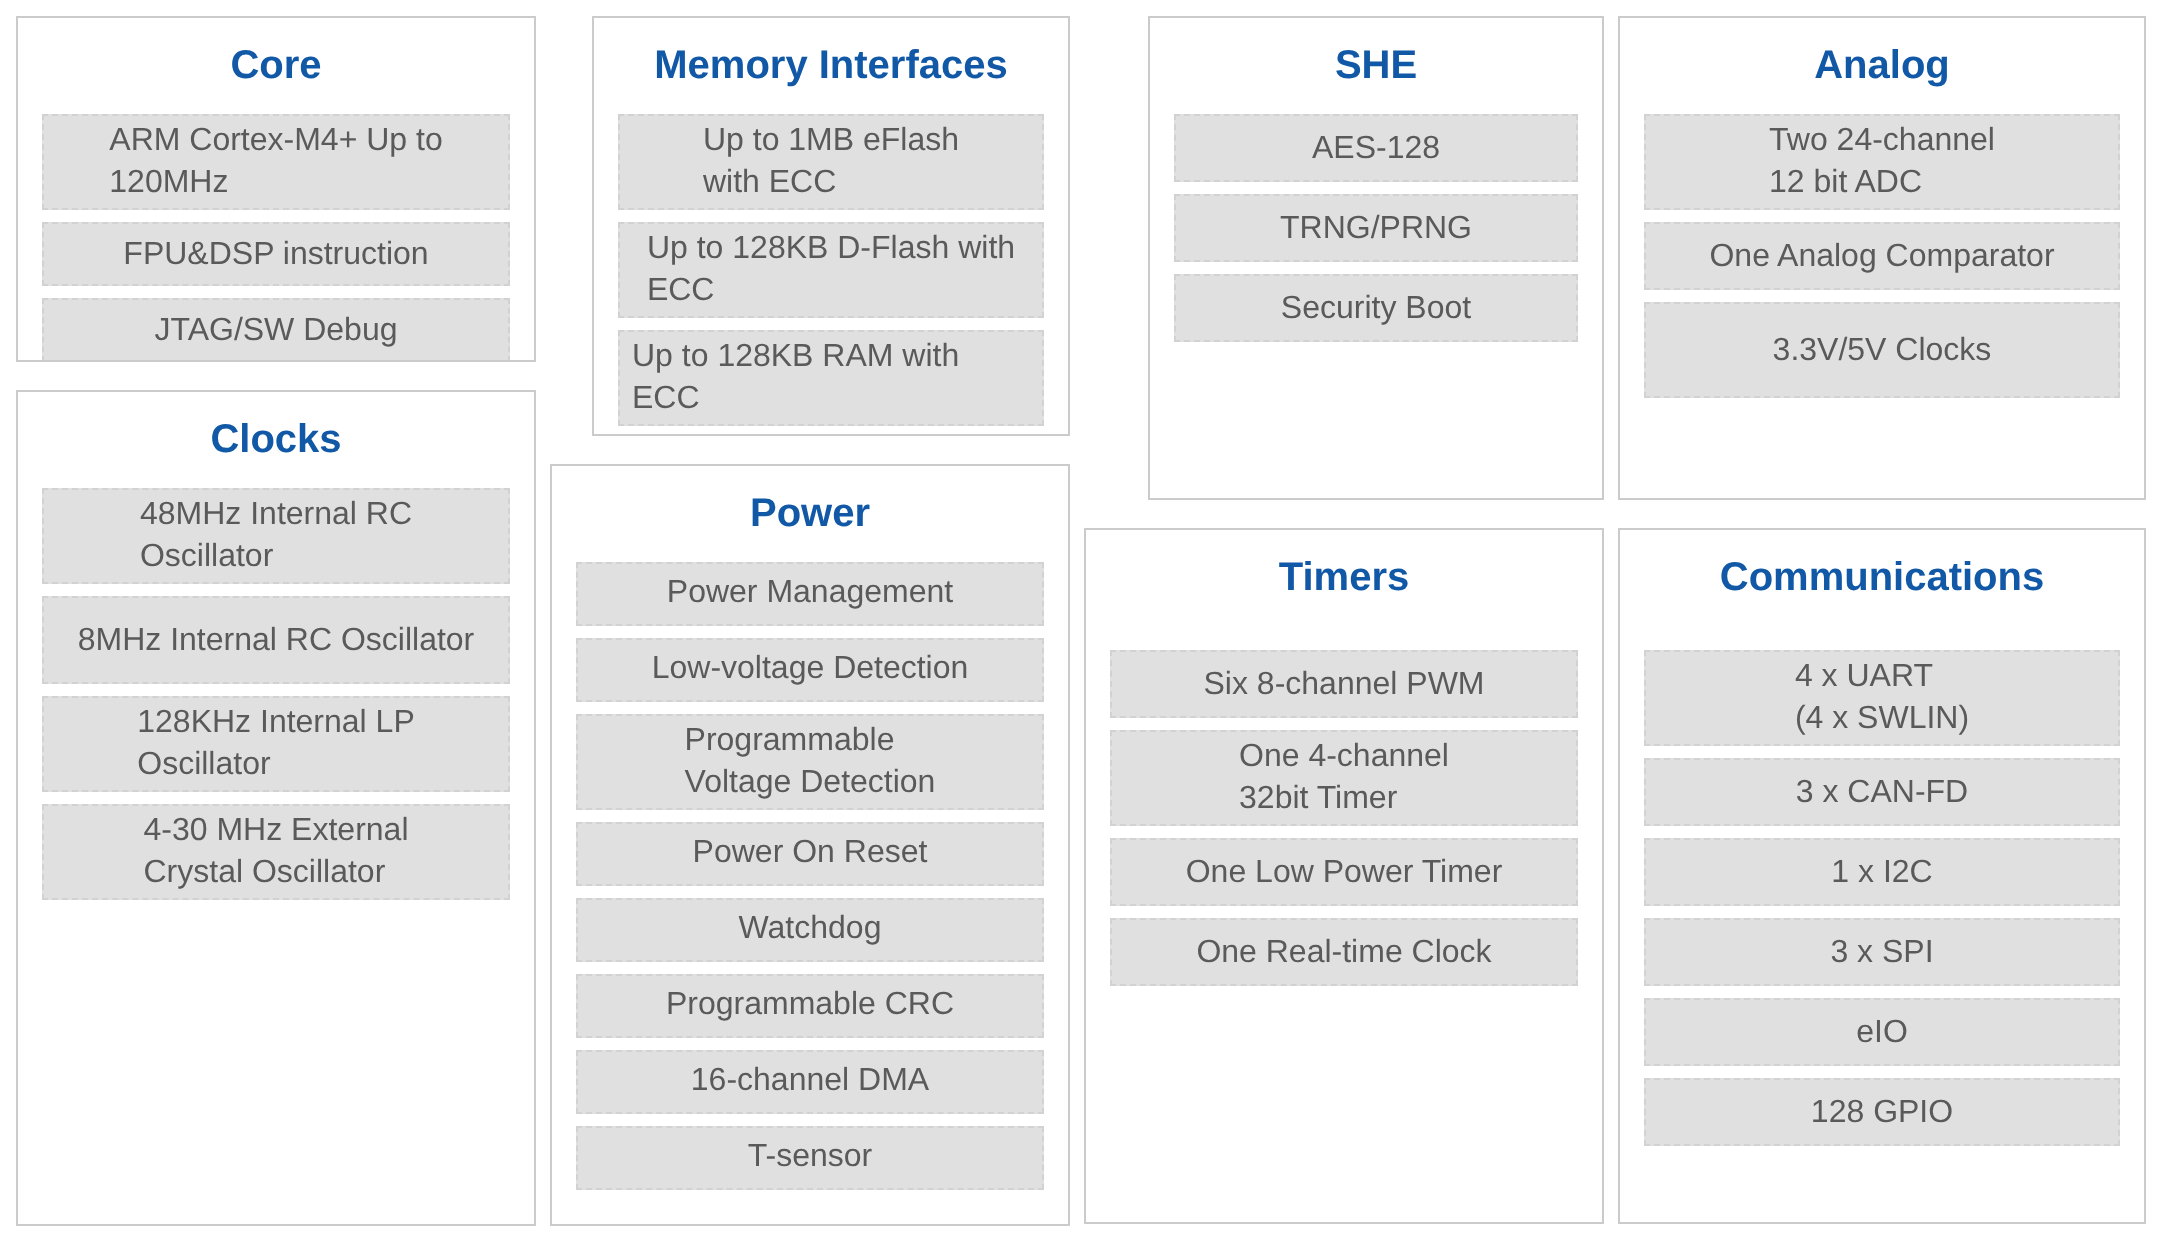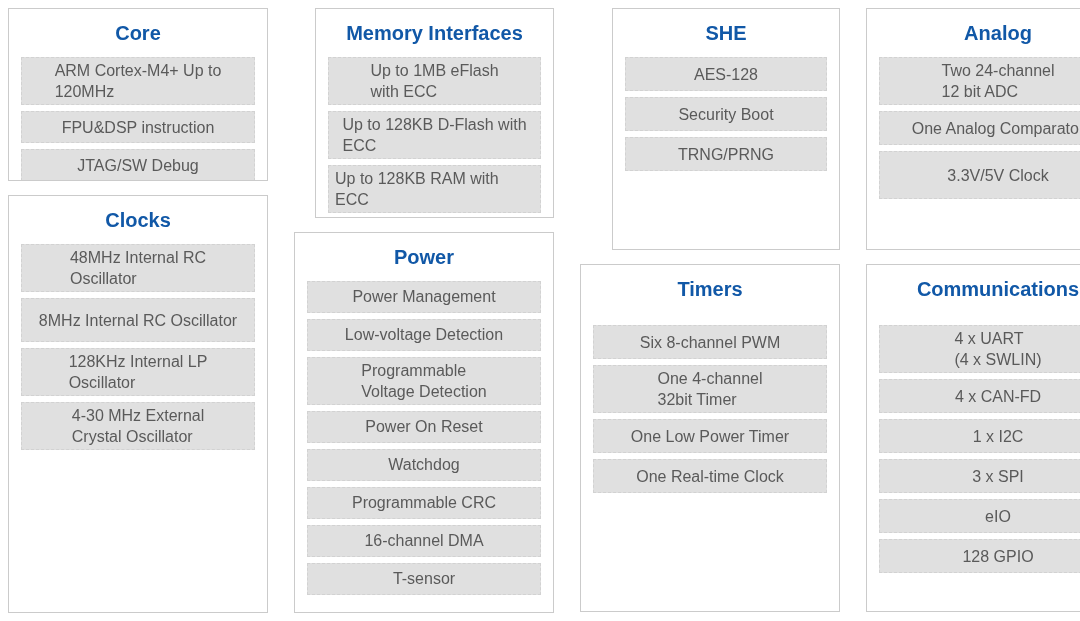--- a/index.html
+++ b/index.html
@@ -7,21 +7,21 @@
     margin: 0;
     padding: 0;
     background: #ffffff;
     font-family: "Liberation Sans", sans-serif;
   }
   .board {
     width: 1080px;
     height: 621px;
     padding: 8px;
     display: flex;
-    gap: 26px;
+    gap: 7px;
     background: var(--page-bg, #ffffff);
   }
   .column {
     display: flex;
     flex-direction: column;
     gap: 14px;
     width: 260px;
     flex: 0 0 auto;
   }
   .column:last-child { width: 264px; }
@@ -160,24 +160,24 @@
       </div>
     </div>
     <div class="column">
       <div class="box box-she">
         <div class="box-title">SHE</div>
         <div class="cells">
           <div class="cell">
             <span>AES-128</span>
           </div>
           <div class="cell">
+            <span>TRNG/PRNG</span>
+          </div>
+          <div class="cell">
             <span>Security Boot</span>
-          </div>
-          <div class="cell">
-            <span>TRNG/PRNG</span>
           </div>
         </div>
       </div>
       <div class="box box-timers">
         <div class="box-title">Timers</div>
         <div class="cells">
           <div class="cell">
             <span>Six 8-channel PWM</span>
           </div>
           <div class="cell">
@@ -196,32 +196,32 @@
       <div class="box box-analog">
         <div class="box-title">Analog</div>
         <div class="cells">
           <div class="cell">
             <span>Two 24-channel<br>12 bit ADC</span>
           </div>
           <div class="cell">
             <span>One Analog Comparator</span>
           </div>
           <div class="cell">
-            <span>3.3V/5V Clock</span>
+            <span>3.3V/5V Clocks</span>
           </div>
         </div>
       </div>
       <div class="box box-communications">
         <div class="box-title">Communications</div>
         <div class="cells">
           <div class="cell">
             <span>4 x UART<br>(4 x SWLIN)</span>
           </div>
           <div class="cell">
-            <span>4 x CAN-FD</span>
+            <span>3 x CAN-FD</span>
           </div>
           <div class="cell">
             <span>1 x I2C</span>
           </div>
           <div class="cell">
             <span>3 x SPI</span>
           </div>
           <div class="cell">
             <span>eIO</span>
           </div>

